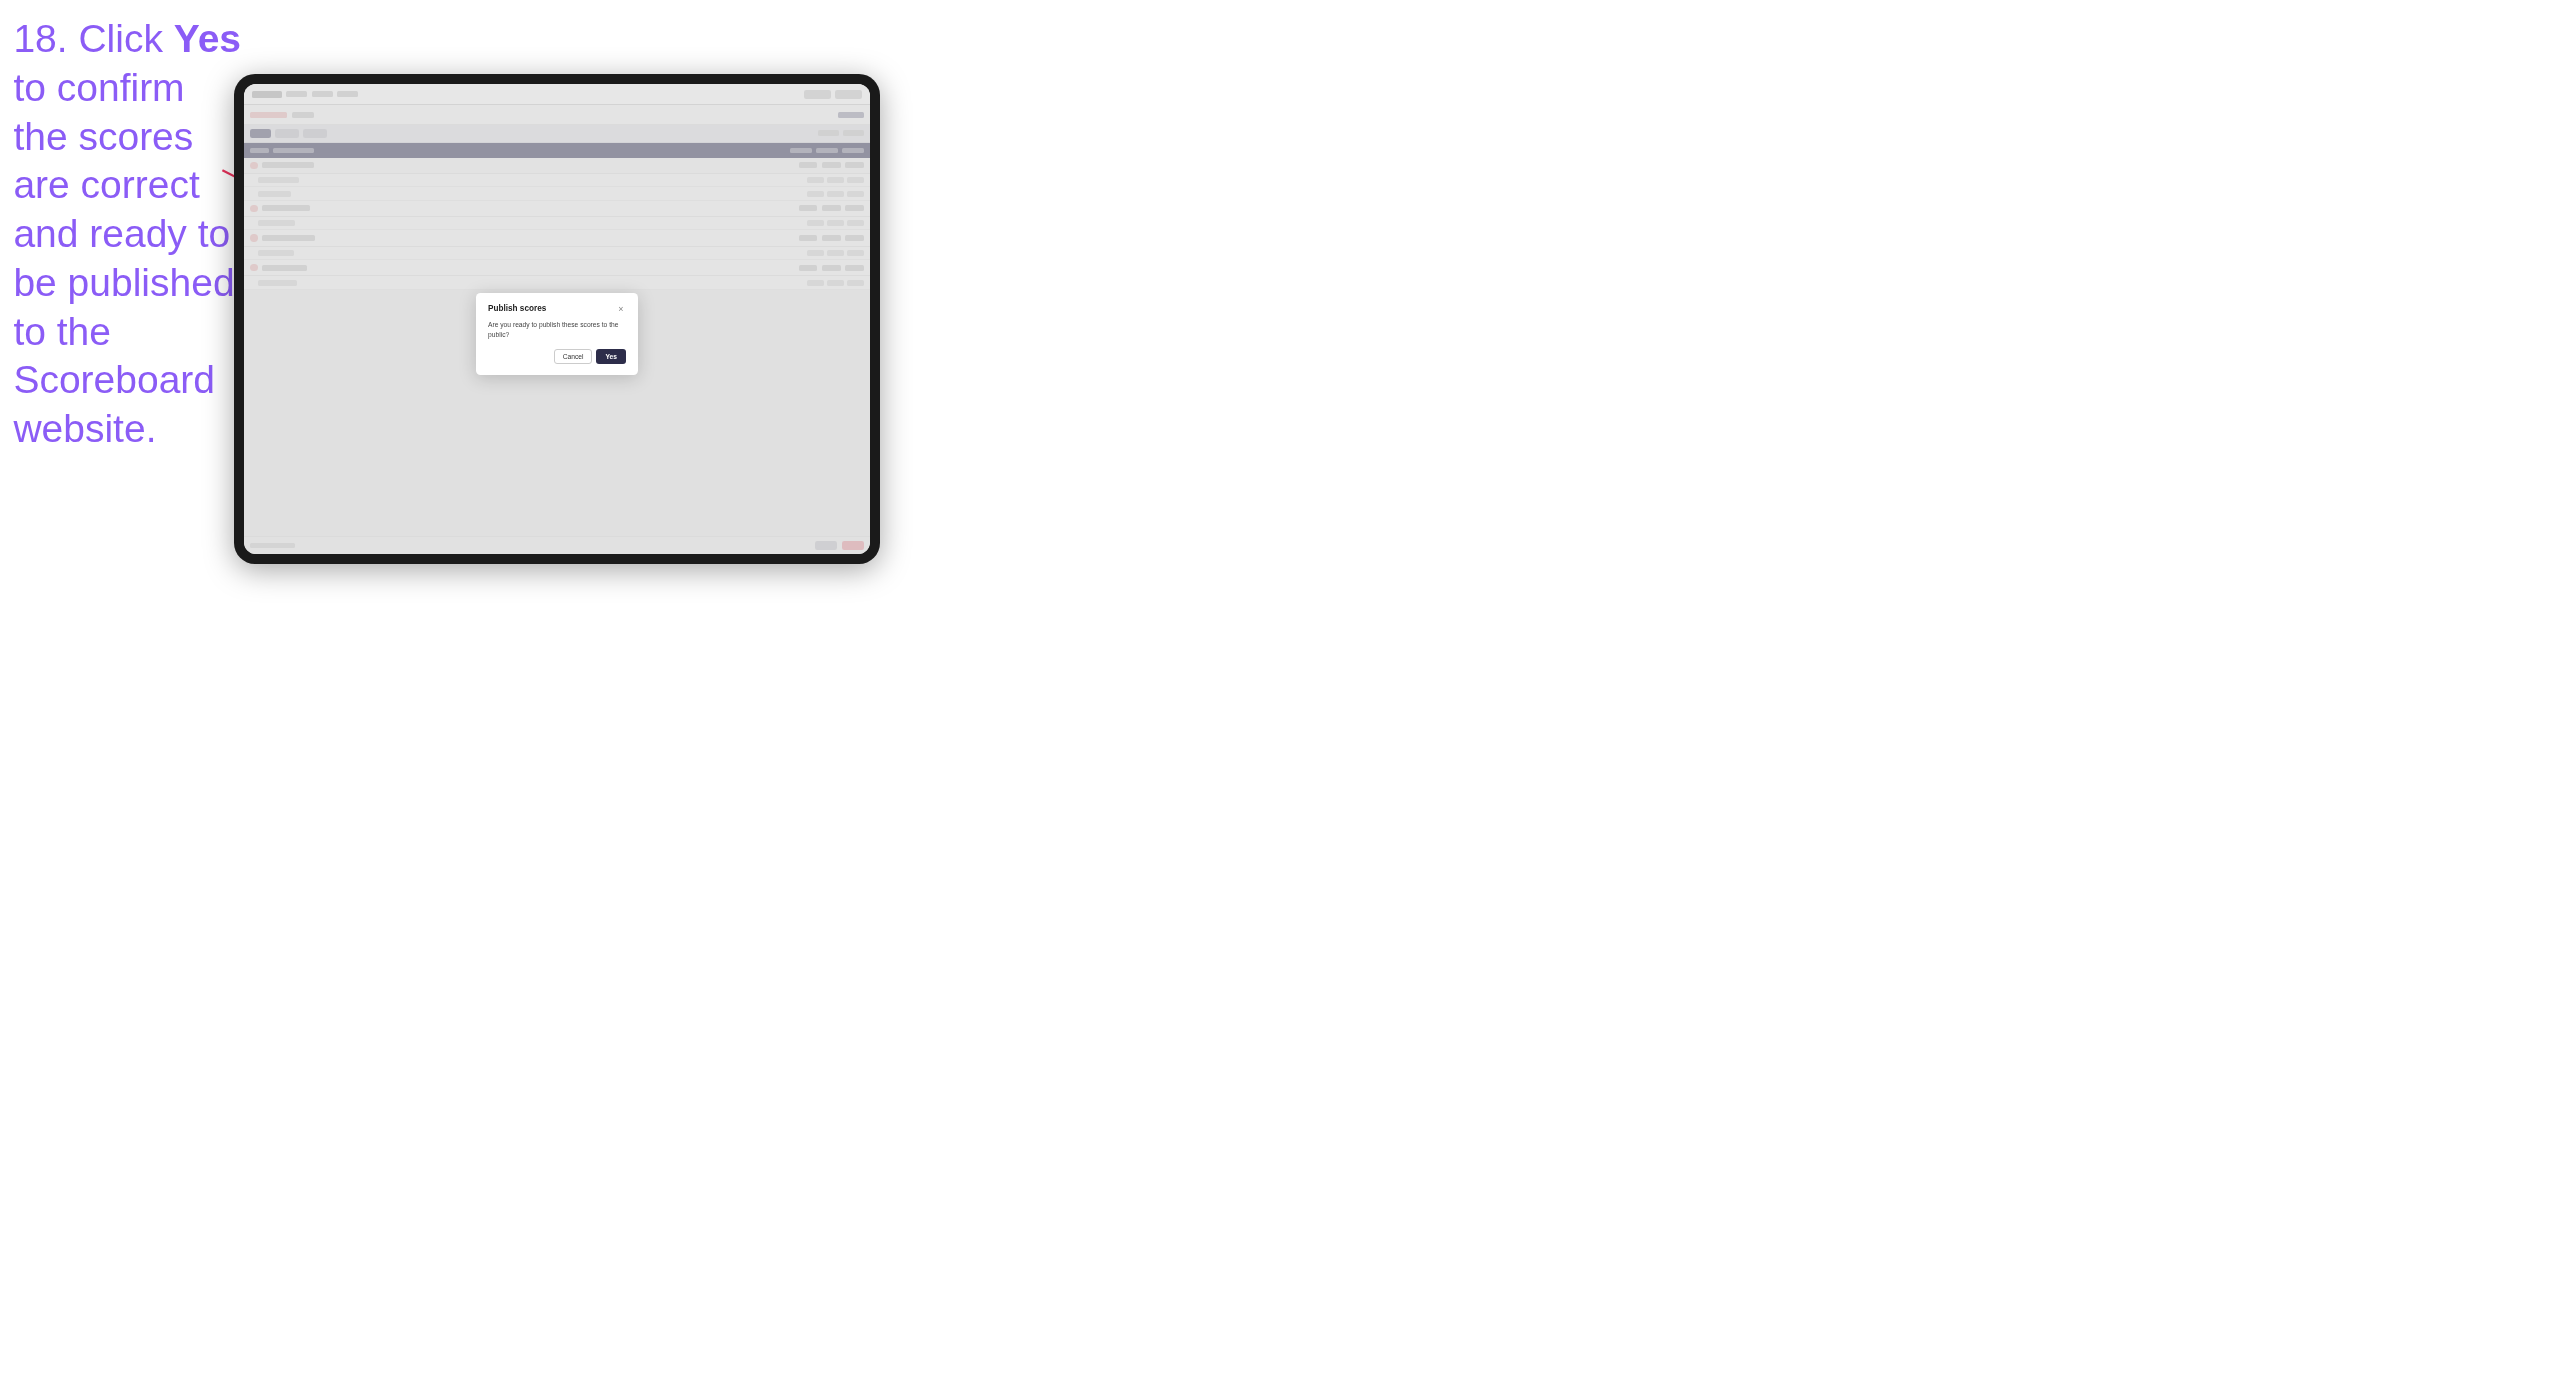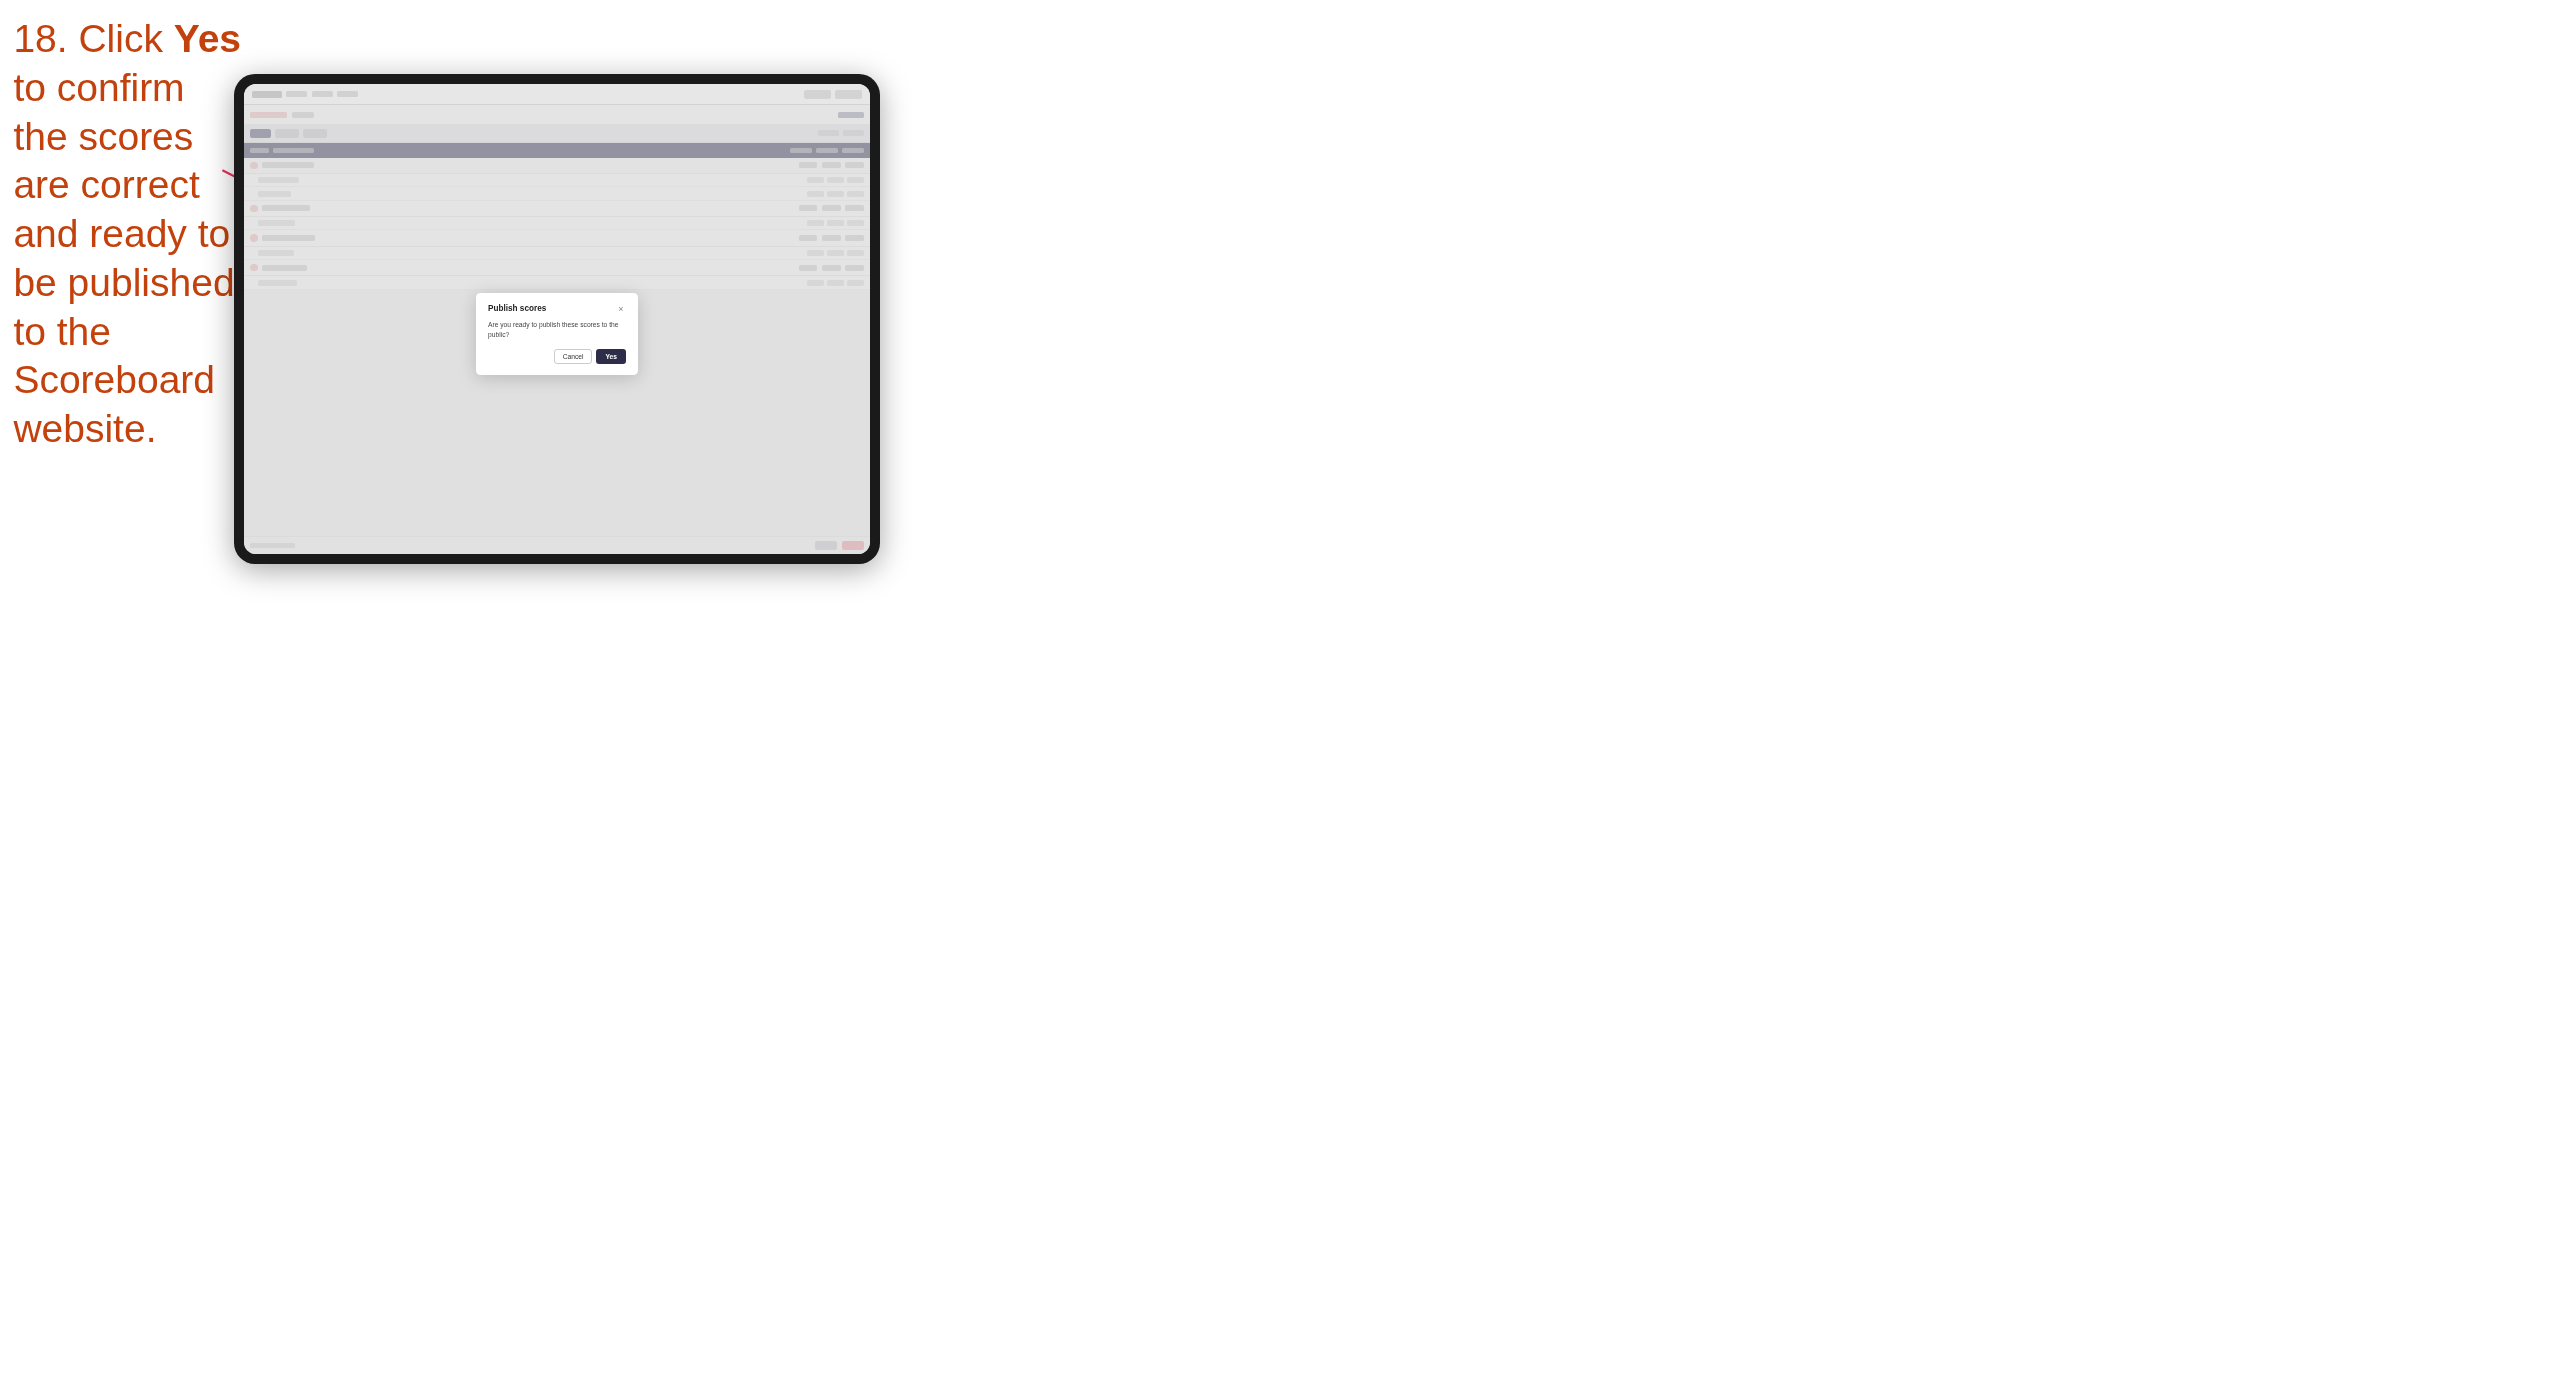--- a/index.html
+++ b/index.html
@@ -13,21 +13,21 @@
     }
 
     
     .instruction-text {
       position: absolute;
       left: 13.4px;
       top: 15px;
       width: 230px;
       font-size: 39px;
       line-height: 1.25;
-      color: #c2410c;
+      color: #8b5cf6;
     }
     .instruction-text strong {
       font-weight: 700;
     }
 
     
     .tablet {
       position: absolute;
       left: 234px;
       top: 74px;

